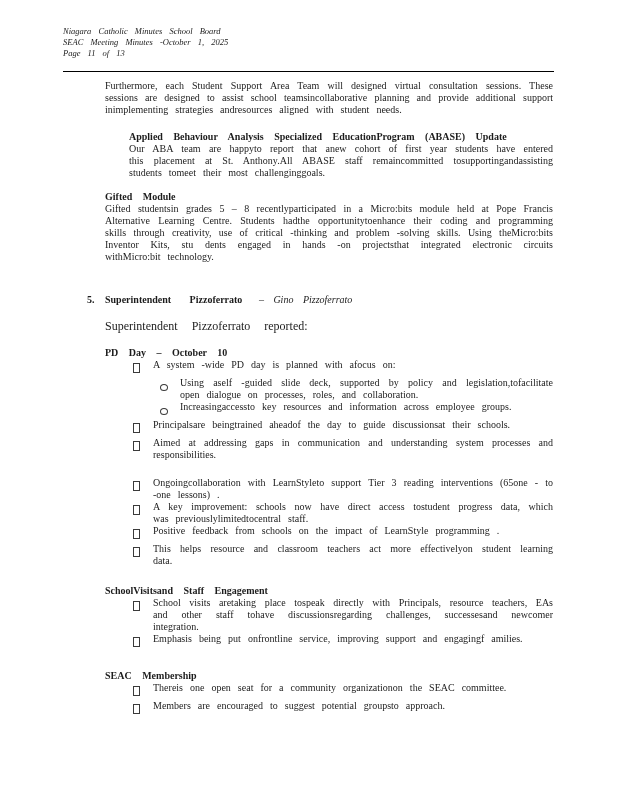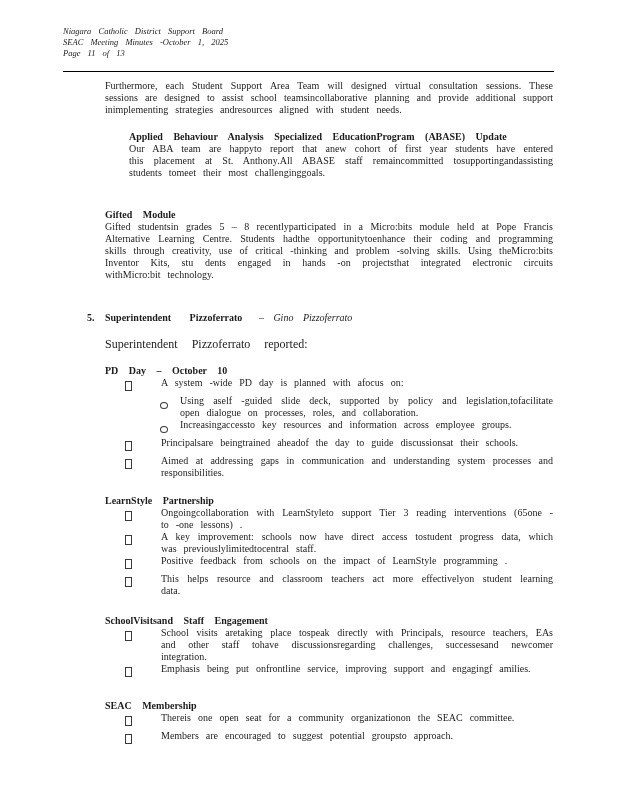--- a/index.html
+++ b/index.html
@@ -35,32 +35,32 @@
   .heading {
     font-weight: bold;
     font-size: 10px;
     line-height: 12px;
     word-spacing: 8px;
     margin: 0;
   }
 
   .intro          { margin-top: 8px; }
   .sec-aba        { margin-top: 15px; margin-left: 24px; }
-  .sec-gifted     { margin-top: 30px; }
+  .sec-gifted     { margin-top: 12px; }
   .item5          { margin-top: 31px; position: relative; font-size: 10px; line-height: 12px; }
   .item5-num      { position: absolute; left: -18px; font-weight: bold; }
   .item5-title    { font-weight: bold; word-spacing: 16px; }
   .item5-attr     { font-style: italic; word-spacing: 7px; margin-left: 14px; }
   .lead-in        { margin-top: 14px; font-size: 12px; line-height: 12px; word-spacing: 11px; }
   .sec-pd         { margin-top: 15px; }
   .sec-ls         { margin-top: 16px; }
   .sec-sv         { margin-top: 18px; }
   .sec-sm         { margin-top: 19px; }
 
-  .b1 { display: flex; margin-left: 20px; gap: 16px; }
+  .b1 { display: flex; margin-left: 28px; }
   .b2 { display: flex; margin-left: 55px; }
   .b1 > .marker, .b2 > .marker { flex: 0 0 20px; }
   .marker-square {
     display: inline-block;
     width: 5px; height: 8px;
     border: 1px solid #3a3a3a;
     margin-top: 1px;
   }
   .marker-circle {
     display: inline-block;
@@ -70,21 +70,21 @@
     margin-top: 2px;
   }
   .b-text { flex: 1; }
 </style>
 </head>
 <body>
 
 <div class="page">
 
   <div class="doc-header">
-    <div>Niagara Catholic District Support Board</div>
+    <div>Niagara Catholic Minutes School Board</div>
     <div>SEAC Meeting Minutes -October 1, 2025</div>
     <div>Page 11 of 13</div>
   </div>
 
   <hr class="rule">
 
   <div class="content">
 
     <p class="body-text intro">Furthermore, each Student Support Area Team will designed virtual consultation sessions. These sessions are designed to assist school teamsincollaborative planning and provide additional support inimplementing strategies andresources aligned with student needs.</p>
 
@@ -124,21 +124,20 @@
         <span class="marker"><span class="marker-square"></span></span>
         <span class="b-text">Principalsare beingtrained aheadof the day to guide discussionsat their schools.</span>
       </div>
       <div class="b1">
         <span class="marker"><span class="marker-square"></span></span>
         <span class="b-text">Aimed at addressing gaps in communication and understanding system processes and responsibilities.</span>
       </div>
     </div>
 
     <div class="sec-ls">
-      <p class="heading">LearnStyle Partnership</p>
       <div class="b1">
         <span class="marker"><span class="marker-square"></span></span>
         <span class="b-text">Ongoingcollaboration with LearnStyleto support Tier 3 reading interventions (65one - to -one lessons) .</span>
       </div>
       <div class="b1">
         <span class="marker"><span class="marker-square"></span></span>
         <span class="b-text">A key improvement: schools now have direct access tostudent progress data, which was previouslylimitedtocentral staff.</span>
       </div>
       <div class="b1">
         <span class="marker"><span class="marker-square"></span></span>

